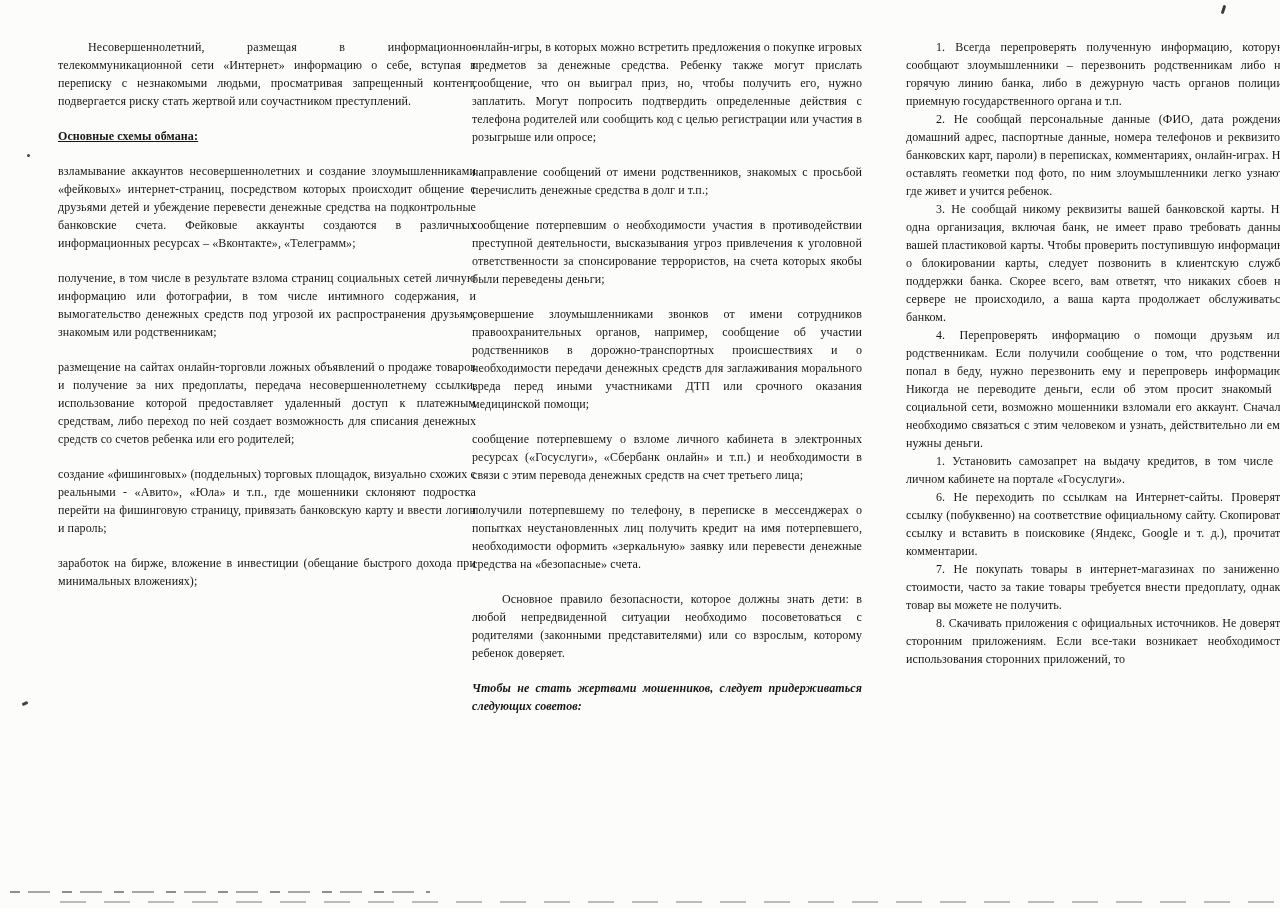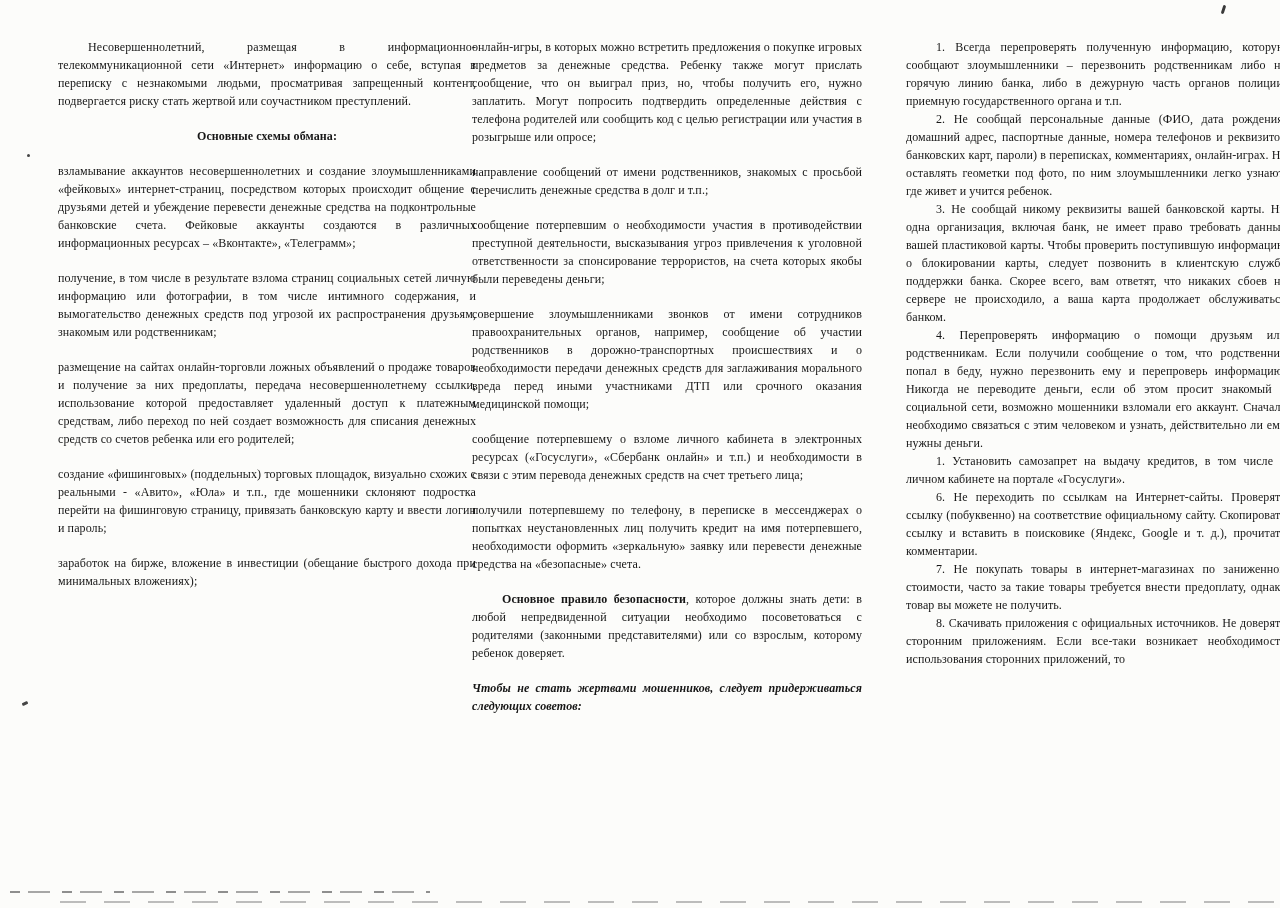--- a/index.html
+++ b/index.html
@@ -25,26 +25,26 @@
     letter-spacing: 0.1px;
     margin-left: 36px;
   }
   #col-1 { left: 22px;  width: 418px; }
   #col-2 { left: 436px; width: 390px; }
   #col-3 { left: 870px; width: 380px; }
   .col p { margin: 0 0 17px 0; }
   #col-3 p { margin: 0; }
   .col p.indent { text-indent: 30px; }
   .col p.heading {
-    text-align: center;
     font-weight: 700;
     text-indent: 0;
+    text-decoration: underline;
   }
   .col p.bold { font-weight: 700; font-style: italic; }
-  b { font-weight: 700; }
+  b { font-weight: 400; }
   
   .corner-mark {
     position: absolute;
     top: 5px;
     left: 1222px;
     width: 3px;
     height: 9px;
     background: #3a3a3a;
     border-radius: 2px;
     transform: rotate(18deg);

